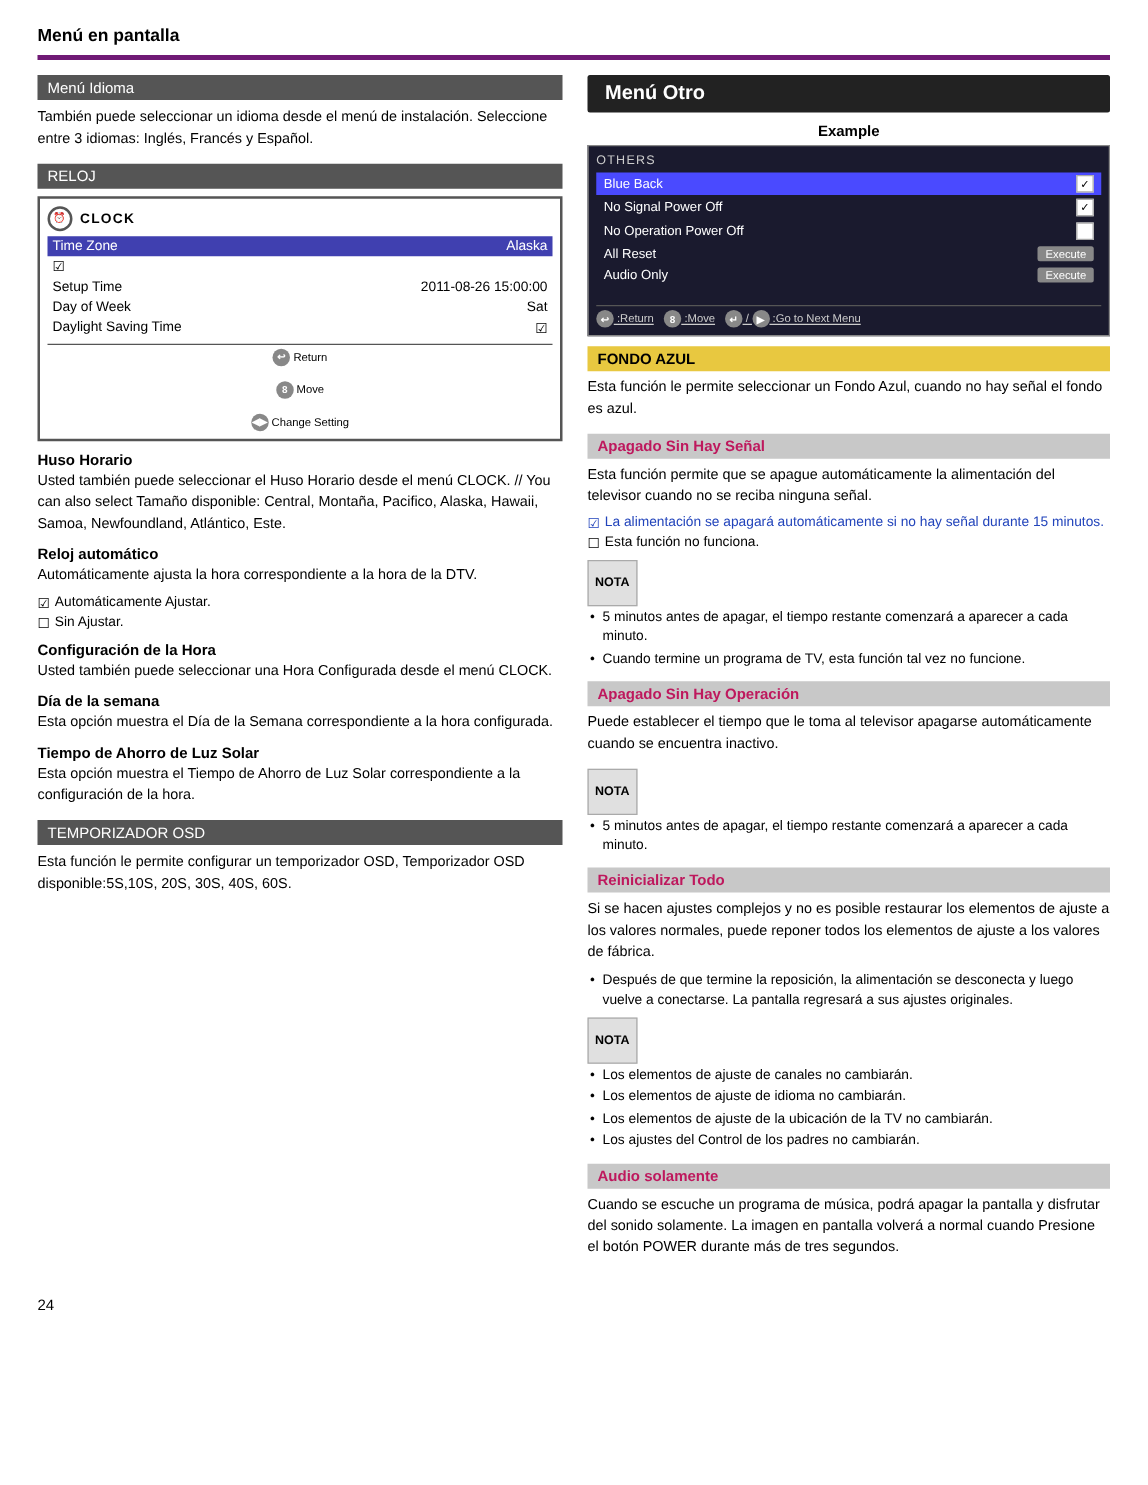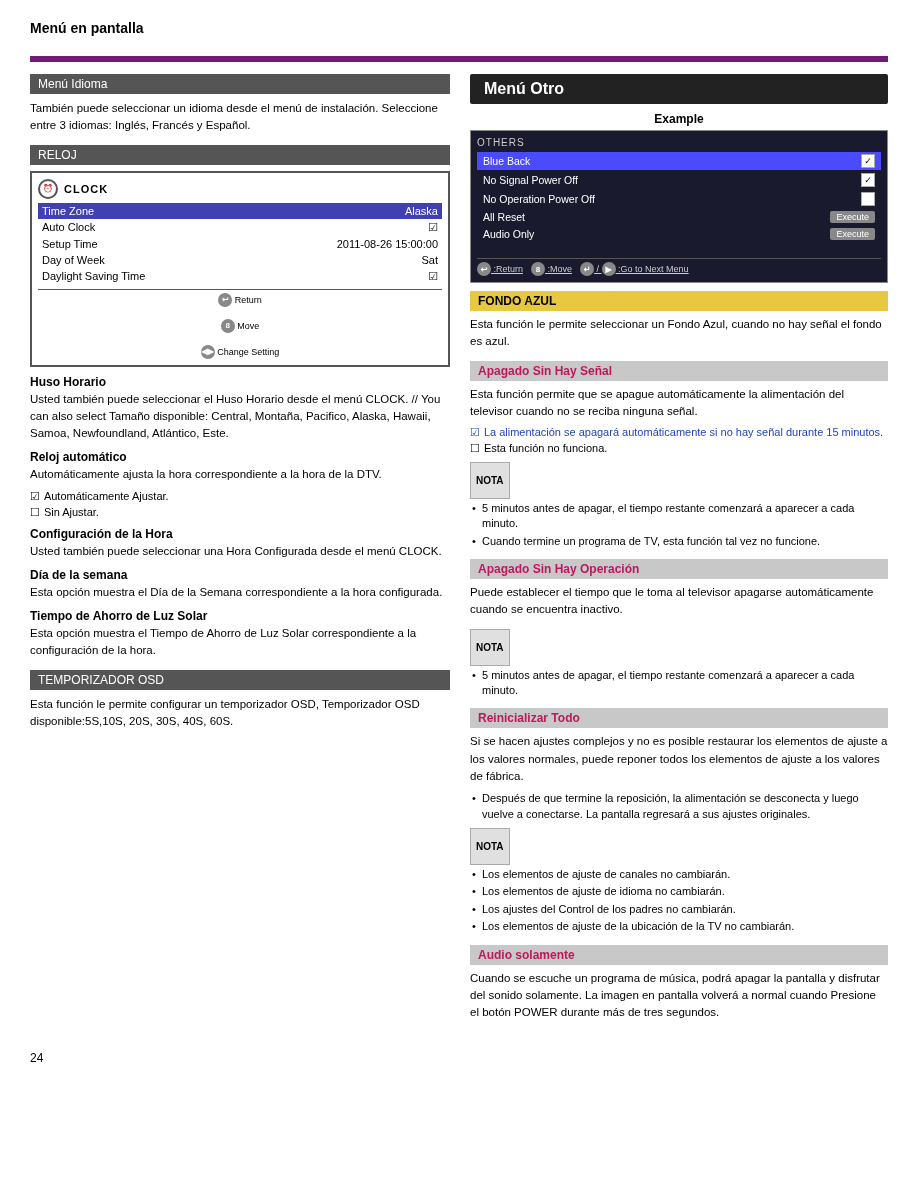--- a/index.html
+++ b/index.html
@@ -10,22 +10,22 @@
       color: #000;
       width: 918px;
       min-height: 1188px;
       padding: 20px 30px;
     }
 
     .page-title {
       font-size: 14px;
       font-weight: bold;
       margin-bottom: 12px;
-      border-bottom: 6px solid #701a75;
-      padding-bottom: 20px;
+      border-bottom: 4px solid #701a75;
+      padding-bottom: 8px;
     }
 
     .two-col {
       display: flex;
       gap: 20px;
     }
 
     .left-col { width: 420px; flex-shrink: 0; }
     .right-col { flex: 1; }
 
@@ -289,21 +289,20 @@
       <div class="clock-ui">
         <div class="clock-title-bar">
           <div class="clock-icon">⏰</div>
           <span class="clock-title">CLOCK</span>
         </div>
         <div class="clock-row highlighted">
           <span class="label">Time Zone</span>
           <span class="value">Alaska</span>
         </div>
         <div class="clock-row">
-          <span class="label">Auto Clock</span>
           <span class="checkbox-checked"></span>
         </div>
         <div class="clock-row">
           <span class="label">Setup Time</span>
           <span class="value">2011-08-26 15:00:00</span>
         </div>
         <div class="clock-row">
           <span class="label">Day of Week</span>
           <span class="value">Sat</span>
         </div>
@@ -418,22 +417,22 @@
       <div class="bullet-item">5 minutos antes de apagar, el tiempo restante comenzará a aparecer a cada minuto.</div>
     </div>
 
     <div class="right-section">
       <div class="section-header-light">Reinicializar Todo</div>
       <p class="section-text">Si se hacen ajustes complejos y no es posible restaurar los elementos de ajuste a los valores normales, puede reponer todos los elementos de ajuste a los valores de fábrica.</p>
       <div class="bullet-item">Después de que termine la reposición, la alimentación se desconecta y luego vuelve a conectarse. La pantalla regresará a sus ajustes originales.</div>
       <div class="nota-box">NOTA</div>
       <div class="bullet-item">Los elementos de ajuste de canales no cambiarán.</div>
       <div class="bullet-item">Los elementos de ajuste de idioma no cambiarán.</div>
+      <div class="bullet-item">Los elementos de ajuste de la ubicación de la TV no cambiarán.</div>
       <div class="bullet-item">Los ajustes del Control de los padres no cambiarán.</div>
-      <div class="bullet-item">Los elementos de ajuste de la ubicación de la TV no cambiarán.</div>
     </div>
 
     <div class="right-section">
       <div class="section-header-light">Audio solamente</div>
       <p class="section-text">Cuando se escuche un programa de música, podrá apagar la pantalla y disfrutar del sonido solamente. La imagen en pantalla volverá a normal cuando Presione el botón POWER durante más de tres segundos.</p>
     </div>
 
   </div>
 </div>
 

